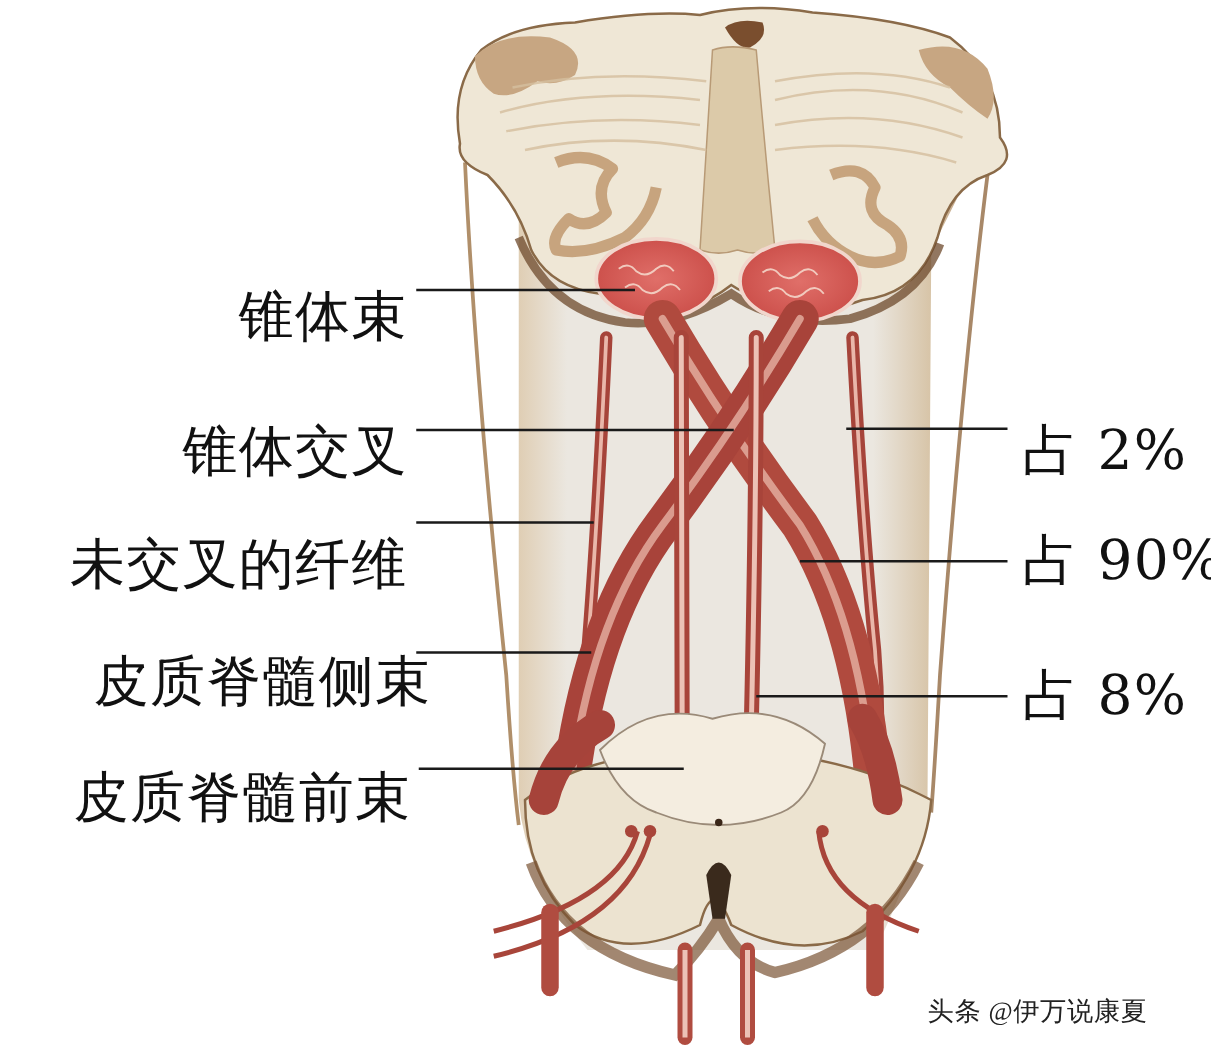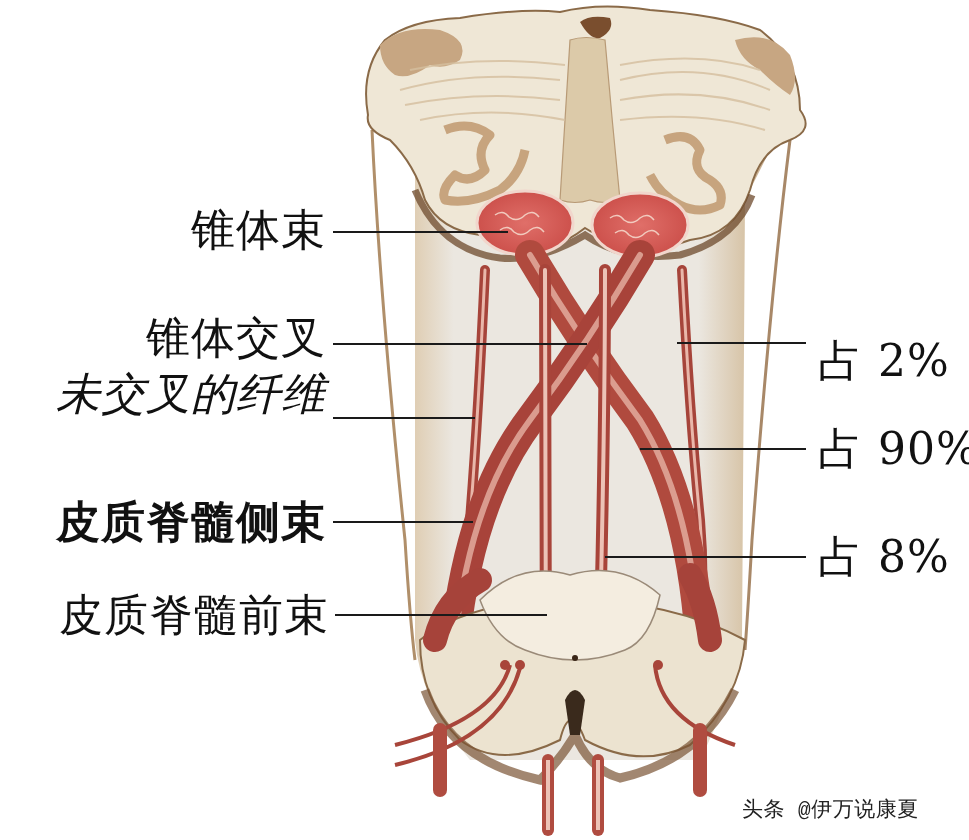--- a/index.html
+++ b/index.html
@@ -1,24 +1,24 @@
 <!DOCTYPE html>
 <html><head>
   <meta charset="utf-8">
   <style>
     html, body { margin: 0; padding: 0; background: #ffffff; }
     body { width: 969px; height: 840px; position: relative; overflow: hidden;
            font-family: "DejaVu Serif", "Liberation Serif", serif; }
     .illus { position: absolute; left: 0; top: 0; width: 969px; height: 840px; }
     .label { position: absolute; color: #111; font-size: 44px; line-height: 1;
              white-space: nowrap; letter-spacing: 1px; }
-    .label.left { text-align: right; }
+    .label.left { text-align: right; margin-top: 24px; }
     .leader { position: absolute; height: 2px; background: #1a1a1a; }
     .watermark { position: absolute; left: 742px; top: 795px; font-size: 21px;
-                 color: #222; font-family: Liberation Mono, monospace;
+                 color: #222; font-family: Liberation Serif, serif;
                  letter-spacing: 0.5px; text-shadow: 0 0 1px #fff; }
   </style>
 </head>
 <body>
 
 <svg class="illus" viewBox="0 0 969 840" xmlns="http://www.w3.org/2000/svg">
   <defs>
     <linearGradient id="cyl" x1="0" x2="1" y1="0" y2="0">
       <stop offset="0" stop-color="#c4a581"></stop>
       <stop offset="0.08" stop-color="#dcc7a8"></stop>
@@ -133,21 +133,21 @@
 <div class="leader" style="left:333px; top:343px; width:254px;"></div>
 <div class="leader" style="left:333px; top:417px; width:142px;"></div>
 <div class="leader" style="left:333px; top:521px; width:140px;"></div>
 <div class="leader" style="left:335px; top:614px; width:212px;"></div>
 <div class="leader" style="left:677px; top:342px; width:129px;"></div>
 <div class="leader" style="left:640px; top:448px; width:166px;"></div>
 <div class="leader" style="left:605px; top:556px; width:201px;"></div>
 
 <div class="label left" style="right:643px; top:208px;">锥体束</div>
 <div class="label left" style="right:643px; top:316px;">锥体交叉</div>
-<div class="label left" style="right:643px; top:372px;font-style:italic;">未交叉的纤维</div>
-<div class="label left" style="right:643px; top:500px;font-weight:bold;">皮质脊髓侧束</div>
+<div class="label left" style="right:643px; top:406px;">未交叉的纤维</div>
+<div class="label left" style="right:624px; top:500px;">皮质脊髓侧束</div>
 <div class="label left" style="right:640px; top:593px;">皮质脊髓前束</div>
 
 <div class="label" style="left:818px; top:321px;margin-top:18px;">占 2%</div>
 <div class="label" style="left:818px; top:427px;">占 90%</div>
 <div class="label" style="left:818px; top:535px;text-align:right;">占 8%</div>
 
 <div class="watermark">头条 @伊万说康夏</div>
 
 </body></html>

